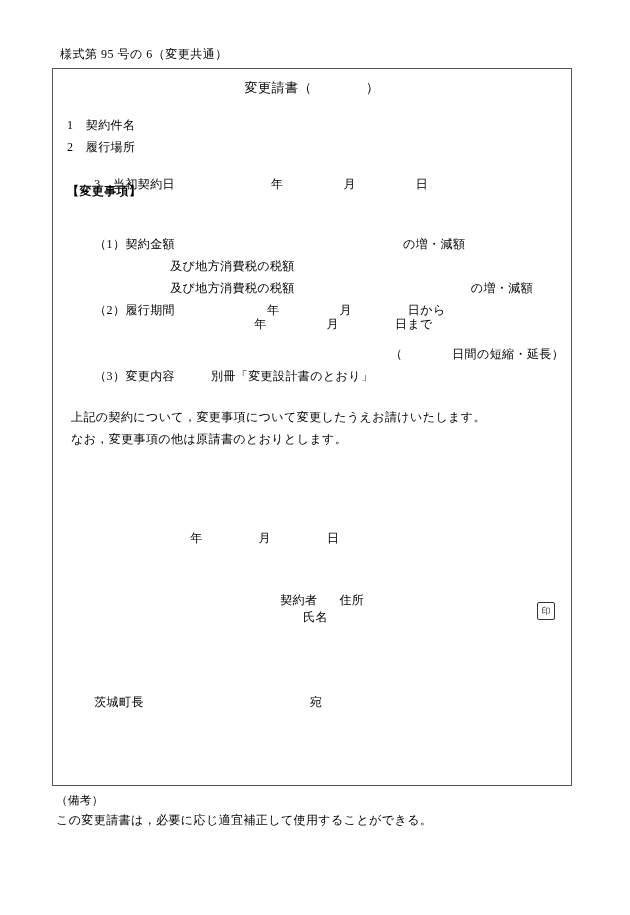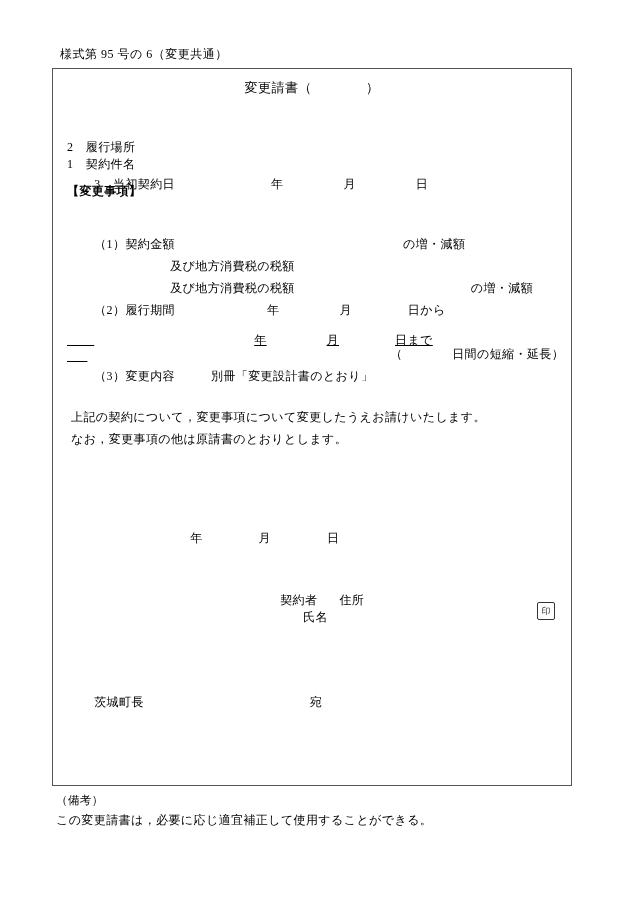--- a/index.html
+++ b/index.html
@@ -51,39 +51,39 @@
     text-align: center;
     font-size: 13px;
     letter-spacing: 0.5px;
   }
   .line {
     position: absolute;
     font-size: 12px;
     white-space: pre;
     letter-spacing: 0.4px;
   }
-  .nums-1 { left: 14px; top: 48px; margin-top: 39px; }
+  .nums-1 { left: 14px; top: 48px; }
   .nums-2 { left: 14px; top: 70px; }
   .nums-3 { left: 14px; top: 92px; }
   .nums-3 .yr { margin-left: 96px; }
   .nums-3 .mo { margin-left: 60px; }
   .nums-3 .dy { margin-left: 60px; }
   .heading-henko { left: 14px; top: 114px; font-weight: bold; }
 
   .item-1 { left: 14px; top: 152px; }
   .item-1 .amt { margin-left: 228px; }
   .item-1b { left: 14px; top: 174px; }
   .item-1c { left: 14px; top: 196px; }
   .item-1c .amt2 { margin-left: 176px; }
 
   .item-2 { left: 14px; top: 218px; }
   .item-2 .d1 { margin-left: 92px; }
   .item-2 .d2 { margin-left: 60px; }
   .item-2 .d3 { margin-left: 56px; }
-  .item-2b { left: 14px; top: 248px; text-decoration: underline; }
+  .item-2b { left: 14px; top: 232px; }
   .item-2c { left: 14px; top: 262px; }
 
   .item-3 { left: 14px; top: 284px; }
   .item-3 .sub { margin-left: 36px; }
 
   .para-1 { left: 18px; top: 340px; }
   .para-2 { left: 18px; top: 362px; }
 
   .date-line { left: 110px; top: 446px; }
   .date-line .mo { margin-left: 56px; }

